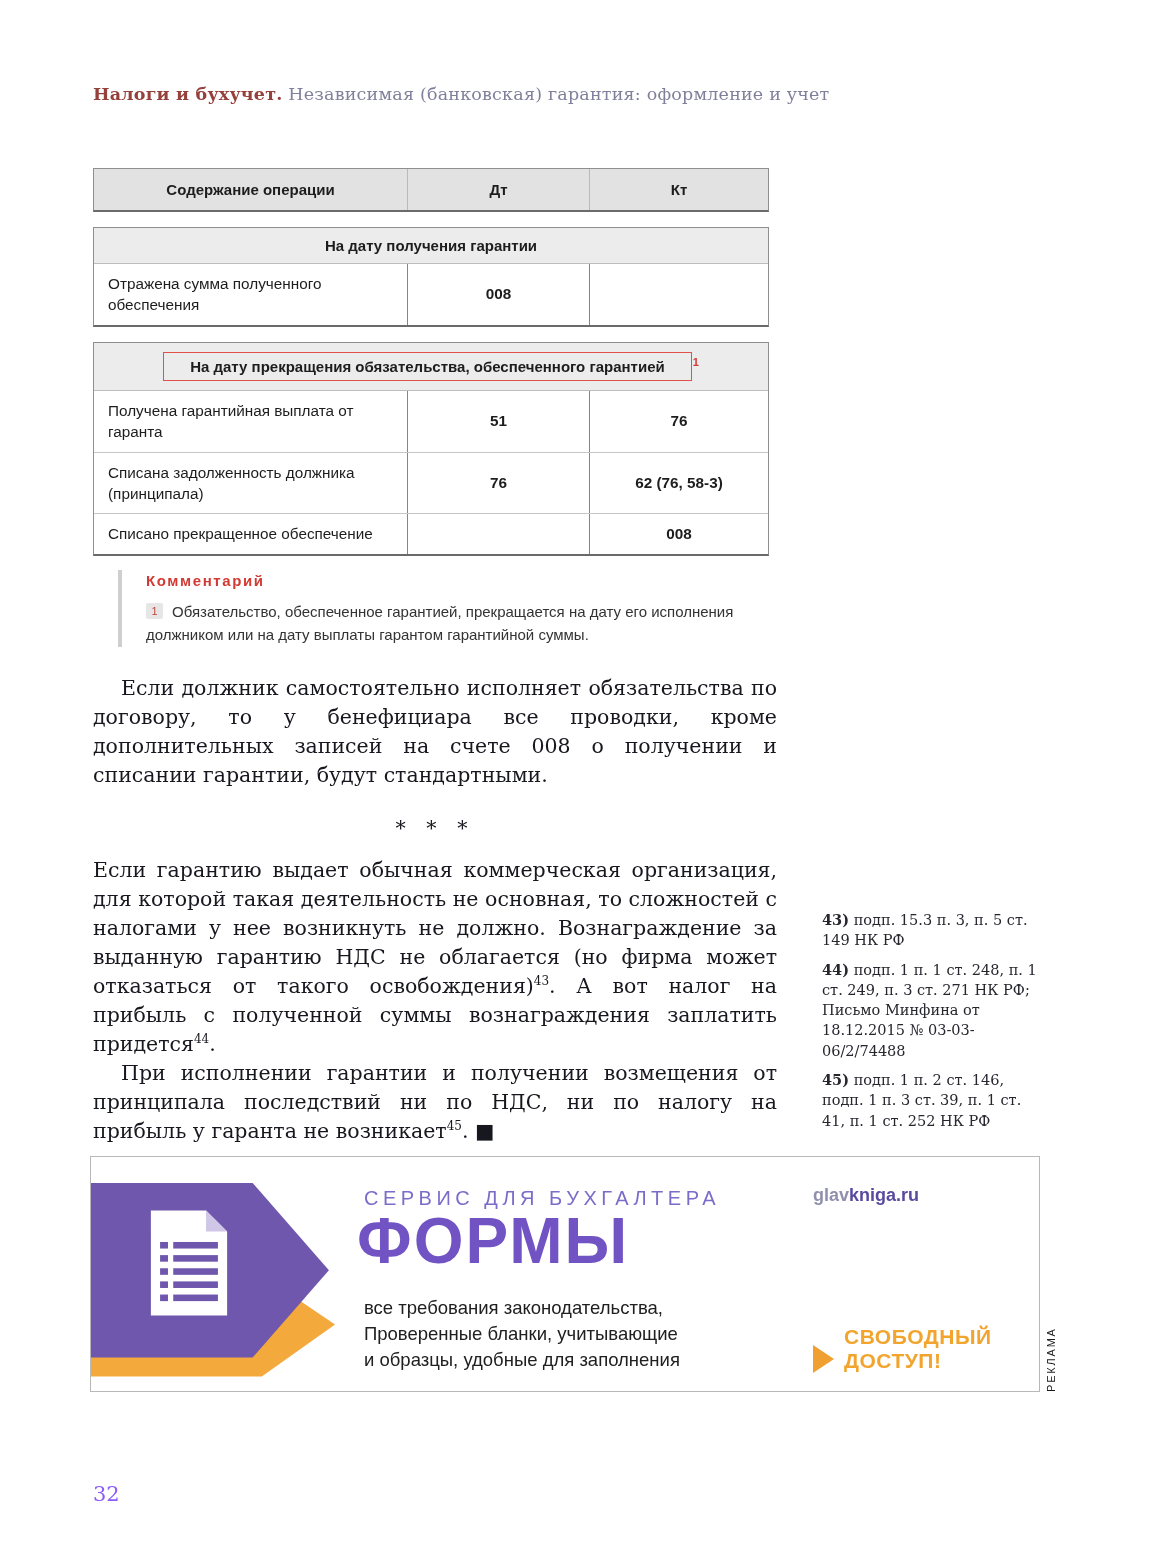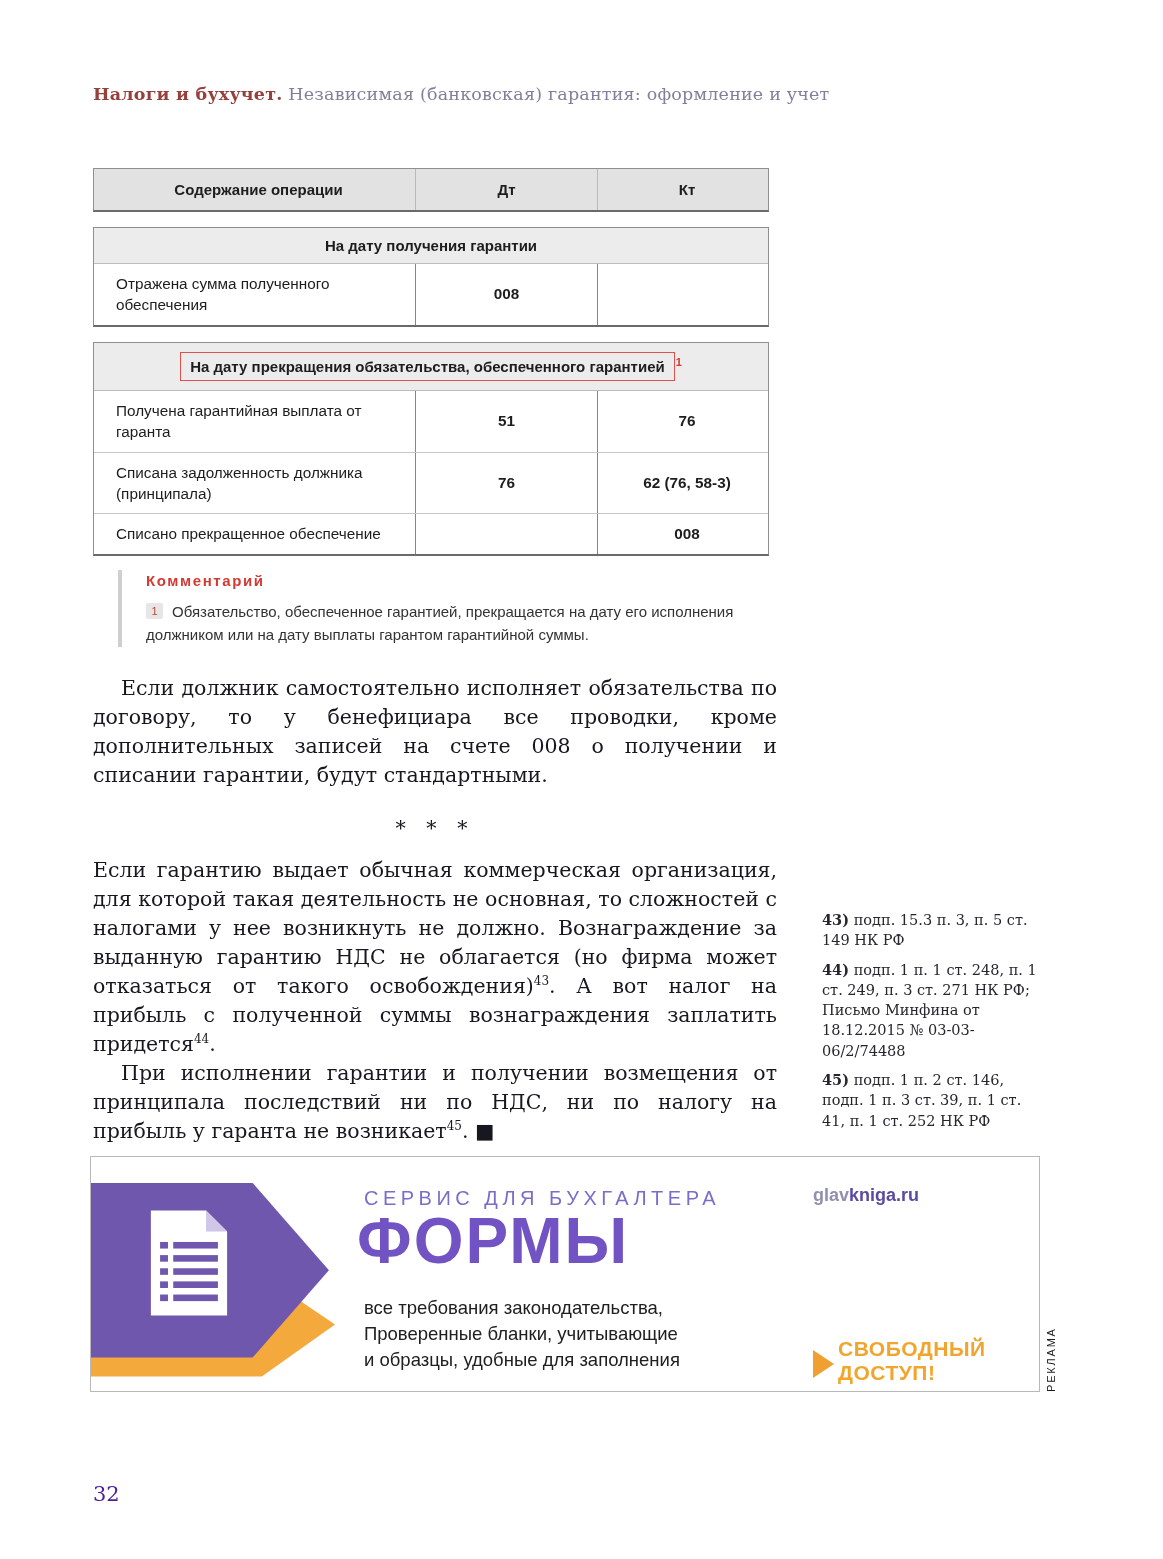--- a/index.html
+++ b/index.html
@@ -14,33 +14,33 @@
   }
 
   
   .page-header { position: absolute; left: 93px; top: 84px; font-size: 17.5px; letter-spacing: .2px; }
   .hdr-bold { color: #96403c; font-weight: bold; }
   .hdr-rest { color: #80809c; }
 
   
   .table-wrap { position: absolute; left: 93px; top: 168px; width: 676px;
     font-family: "Liberation Sans", sans-serif; color: #1d1d1d; }
-  .t-grid { display: grid; grid-template-columns: 313px 182px 179px; padding-left: 8px; }
+  .t-grid { display: grid; grid-template-columns: 313px 182px 179px; }
   .t-headerrow { background: #e2e2e2; border: 1px solid #8f8f8f; border-bottom: 2px solid #6a6a6a; }
   .t-headerrow .hc { padding: 12px 8px; text-align: center; font-weight: bold; font-size: 15px; }
   .t-headerrow .hc + .hc { border-left: 1px solid #b9b9b9; }
   .t-block { border: 1px solid #8f8f8f; border-bottom: 2px solid #6a6a6a; margin-top: 15px; }
   .t-section { background: #ececec; text-align: center; font-weight: bold; font-size: 15px;
     padding: 9px 6px; border-bottom: 1px solid #bdbdbd; }
   .t-row { border-bottom: 1px solid #c6c6c6; font-size: 15.3px; }
   .t-row:last-child { border-bottom: none; }
   .t-row .c1 { padding: 9px 14px 9px 14px; line-height: 1.4; display: flex; align-items: center; }
   .t-row .c2, .t-row .c3 { display: flex; align-items: center; justify-content: center;
     font-weight: bold; border-left: 1px solid #14b8a6; padding: 6px; }
-  .red-box { display: inline-block; border: 1px solid #e0514a; padding: 5px 9px; }
+  .red-box { display: inline-block; border: 1px solid #e0514a; padding: 5px 26px; }
   .red-sup { color: #d23b33; font-size: 11px; vertical-align: super; font-weight: bold; margin-left: 1px; }
 
   
   .comment { position: absolute; left: 118px; top: 570px; width: 652px;
     border-left: 4px solid #cfcfcf; padding-left: 24px;
     font-family: "Liberation Sans", sans-serif; }
   .comment-title { color: #d23b33; font-weight: bold; letter-spacing: 1.6px; font-size: 15px; margin: 2px 0 11px; }
   .comment-body { font-size: 15px; line-height: 1.55; color: #333333; max-width: 600px; }
   .marker { display: inline-block; background: #e6e6e6; color: #c4423a; font-size: 11px;
     min-width: 17px; height: 16px; line-height: 16px; text-align: center; border-radius: 2px;
@@ -71,30 +71,30 @@
   .doc-icon { position: absolute; left: 52px; top: 50px; }
   .ad-tagline { position: absolute; left: 273px; top: 30px; color: #7b6cc9;
     letter-spacing: 4.5px; font-size: 20px; }
   .ad-title { position: absolute; left: 266px; top: 52px; color: #7253c4;
     font-size: 64px; font-weight: bold; letter-spacing: 2px; line-height: 1; }
   .ad-desc { position: absolute; left: 273px; top: 138px; font-size: 18.5px;
     line-height: 26px; color: #202020; }
   .ad-brand { position: absolute; left: 722px; top: 28px; font-size: 18px; font-weight: bold; }
   .brand-gray { color: #8f8fae; }
   .brand-purple { color: #5a4a9f; }
-  .ad-access { position: absolute; left: 722px; top: 180px; display: flex; align-items: center; gap: 4px; }
+  .ad-access { position: absolute; left: 722px; top: 168px; display: flex; align-items: flex-end; gap: 10px; }
   .play-triangle { width: 0; height: 0; margin-top: 5px;
     border-left: 21px solid #f0a030; border-top: 14px solid transparent; border-bottom: 14px solid transparent; }
   .access-text { color: #f2a52e; font-weight: bold; font-size: 21px; line-height: 1.15; letter-spacing: .5px; }
 
   .reklama { position: absolute; left: 1045px; top: 1300px; height: 92px;
     writing-mode: vertical-rl; transform: rotate(180deg);
     font-family: "Liberation Sans", sans-serif; font-size: 11px; letter-spacing: 1.8px; color: #1a1a1a; }
 
-  .page-number { position: absolute; left: 93px; top: 1482px; font-size: 21px; color: #4c1d95; }
+  .page-number { position: absolute; left: 93px; top: 1482px; font-size: 21px; color: #8b5cf6; }
 </style>
 </head>
 <body>
 
 <div class="page">
 
   <div class="page-header">
     <span class="hdr-bold">Налоги и бухучет.</span><span class="hdr-rest"> Независимая (банковская) гарантия: оформление и учет</span>
   </div>
 

